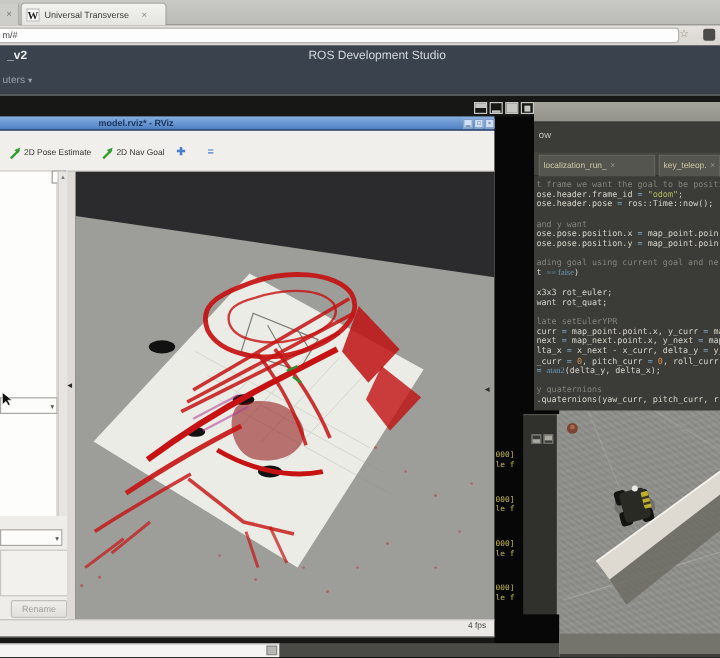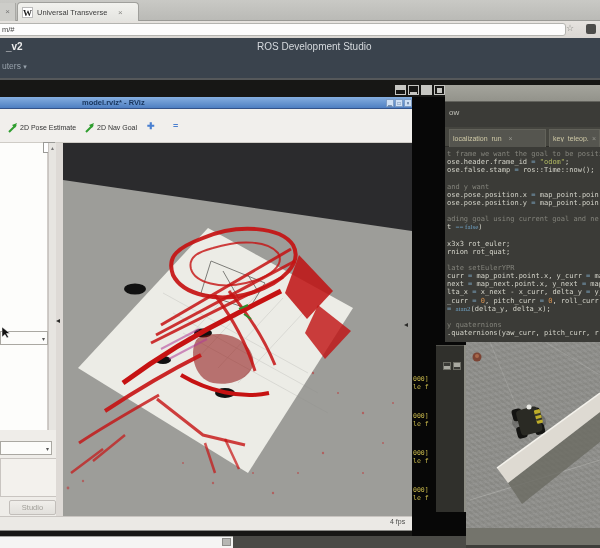--- a/index.html
+++ b/index.html
@@ -183,21 +183,21 @@
   <div class="abs rv-scroll">
     <span>▲</span>
   </div>
   <div class="abs combo combo1">
     <span class="arr">▾</span>
   </div>
   <div class="abs combo combo2">
     <span class="arr">▾</span>
   </div>
   <div class="abs views-box"></div>
-  <div class="abs rename">Studio</div>
+  <div class="abs rename">Rename</div>
   <div class="abs rv-gap"></div>
 
   <div class="abs rv-view">
     <svg width="349" height="373">
 
       <polygon points="0,0 349,0 349,88 0,37" fill="#2b2b2d"></polygon>
 
       <polygon points="145,85 290,165 185,330 15,225" fill="#ecece6"></polygon>
 
       <g stroke="#8a8a86" stroke-width="0.7" opacity="0.28">
@@ -291,31 +291,31 @@
     <span class="t">localization_run_</span>
     <span class="x">×</span>
   </div>
   <div class="abs ed-tab" style="left:549px; width:51px">
     <span class="t">key_teleop.py</span>
     <span class="x">×</span>
   </div>
   <div class="abs code">
       <div class="code-line"><span class="seg-cmt">t frame we want the goal to be positi</span></div>
       <div class="code-line"><span class="seg-txt">ose.header.frame_id </span><span class="seg-op">= </span><span class="seg-str">"odom"</span><span class="seg-txt">;</span></div>
-      <div class="code-line"><span class="seg-txt">ose.false.stamp </span><span class="seg-op">= </span><span class="seg-txt">ros::Time::now();</span></div>
+      <div class="code-line"><span class="seg-txt">ose.header.pose </span><span class="seg-op">= </span><span class="seg-txt">ros::Time::now();</span></div>
       <div class="code-line">&nbsp;</div>
       <div class="code-line"><span class="seg-cmt">and y want</span></div>
       <div class="code-line"><span class="seg-txt">ose.pose.position.x </span><span class="seg-op">= </span><span class="seg-txt">map_point.poin</span></div>
       <div class="code-line"><span class="seg-txt">ose.pose.position.y </span><span class="seg-op">= </span><span class="seg-txt">map_point.poin</span></div>
       <div class="code-line">&nbsp;</div>
       <div class="code-line"><span class="seg-cmt">ading goal using current goal and ne</span></div>
       <div class="code-line"><span class="seg-txt">t </span><span class="seg-kw">== false</span><span class="seg-txt">)</span></div>
       <div class="code-line">&nbsp;</div>
       <div class="code-line"><span class="seg-txt">x3x3 rot_euler;</span></div>
-      <div class="code-line"><span class="seg-txt">rnion rot_quat;</span></div>
+      <div class="code-line"><span class="seg-txt">want rot_quat;</span></div>
       <div class="code-line">&nbsp;</div>
       <div class="code-line"><span class="seg-cmt">late setEulerYPR</span></div>
       <div class="code-line"><span class="seg-txt">curr </span><span class="seg-op">= </span><span class="seg-txt">map_point.point.x, y_curr </span><span class="seg-op">= </span><span class="seg-txt">map</span></div>
       <div class="code-line"><span class="seg-txt">next </span><span class="seg-op">= </span><span class="seg-txt">map_next.point.x, y_next </span><span class="seg-op">= </span><span class="seg-txt">map</span></div>
       <div class="code-line"><span class="seg-txt">lta_x </span><span class="seg-op">= </span><span class="seg-txt">x_next - x_curr, delta_y </span><span class="seg-op">= </span><span class="seg-txt">y_</span></div>
       <div class="code-line"><span class="seg-txt">_curr </span><span class="seg-op">= </span><span class="seg-num">0</span><span class="seg-txt">, pitch_curr </span><span class="seg-op">= </span><span class="seg-num">0</span><span class="seg-txt">, roll_curr</span></div>
       <div class="code-line"><span class="seg-op">= </span><span class="seg-kw">atan2</span><span class="seg-txt">(delta_y, delta_x);</span></div>
       <div class="code-line">&nbsp;</div>
       <div class="code-line"><span class="seg-cmt">y quaternions</span></div>
       <div class="code-line"><span class="seg-txt">.quaternions(yaw_curr, pitch_curr, r</span></div>

